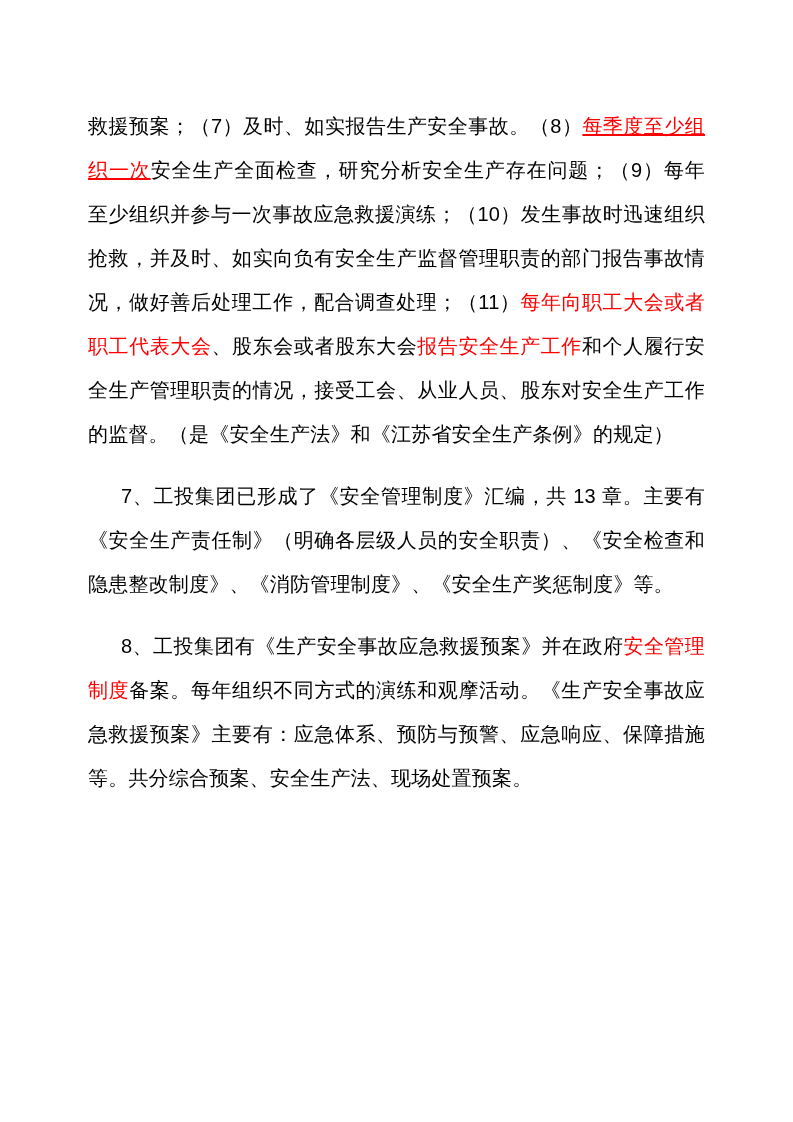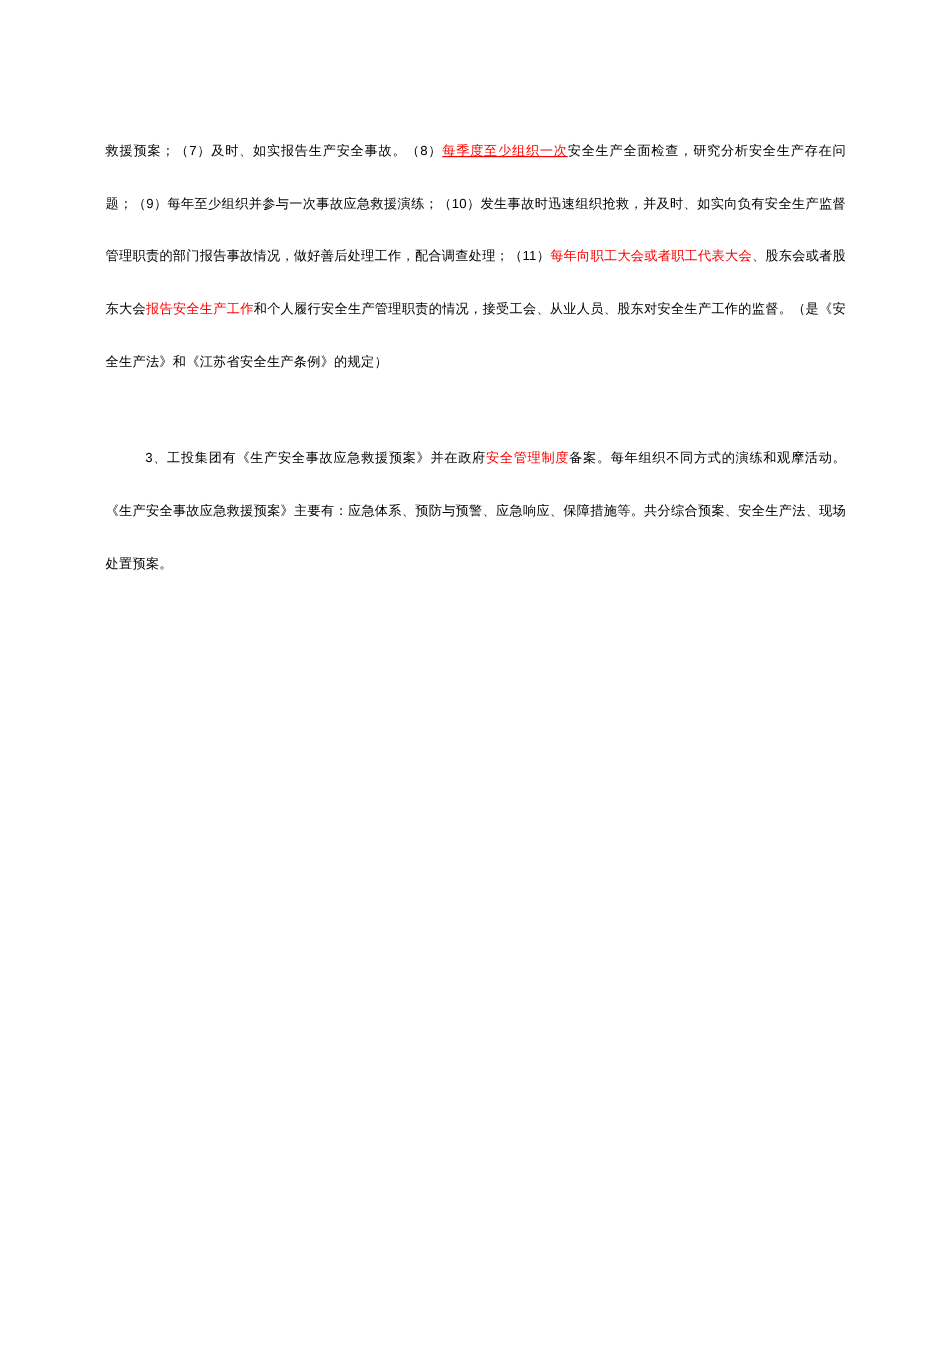--- a/index.html
+++ b/index.html
@@ -18,21 +18,21 @@
     overflow: hidden;
     box-sizing: border-box;
   }
   .content {
     position: absolute;
     left: 88px;
     top: 104px;
     width: 617px;
   }
   .para {
-    font-size: 11px;
+    font-size: 20px;
     line-height: 44px;
     color: #000000;
     text-align: justify;
     text-justify: inter-ideograph;
     margin: 0 0 0 0;
     letter-spacing: 0.2px;
   }
   .para.indent {
     text-indent: 33px;
   }
@@ -53,25 +53,28 @@
 
 <div class="page">
   <div class="content">
 
     <p class="para">
       <span data-bind="document.paragraphs.0.runs.0.text">救援预案；（7）及时、如实报告生产安全事故。（8）</span><span class="u-red" data-bind="document.paragraphs.0.runs.1.text">每季度至少组织一次</span><span data-bind="document.paragraphs.0.runs.2.text">安全生产全面检查，研究分析安全生产存在问题；（9）每年至少组织并参与一次事故应急救援演练；（10）发生事故时迅速组织抢救，并及时、如实向负有安全生产监督管理职责的部门报告事故情况，做好善后处理工作，配合调查处理；（11）</span><span class="red" data-bind="document.paragraphs.0.runs.3.text">每年向职工大会或者职工代表大会</span><span data-bind="document.paragraphs.0.runs.4.text">、股东会或者股东大会</span><span class="red" data-bind="document.paragraphs.0.runs.5.text">报告安全生产工作</span><span data-bind="document.paragraphs.0.runs.6.text">和个人履行安全生产管理职责的情况，接受工会、从业人员、股东对安全生产工作的监督。（是《安全生产法》和《江苏省安全生产条例》的规定）</span>
     </p>
 
     <div class="gap-sm"></div>
 
+    <p class="para indent">
+      <span data-bind="document.paragraphs.1.runs.0.text">7、工投集团已形成了《安全管理制度》汇编，共 13 章。主要有《安全生产责任制》（明确各层级人员的安全职责）、《安全检查和隐患整改制度》、《消防管理制度》、《安全生产奖惩制度》等。</span>
+    </p>
 
     <div class="gap-sm"></div>
 
     <p class="para indent">
-      <span data-bind="document.paragraphs.2.runs.0.text">3、工投集团有《生产安全事故应急救援预案》并在政府</span><span class="red" data-bind="document.paragraphs.2.runs.1.text">安全管理制度</span><span data-bind="document.paragraphs.2.runs.2.text">备案。每年组织不同方式的演练和观摩活动。《生产安全事故应急救援预案》主要有：应急体系、预防与预警、应急响应、保障措施等。共分综合预案、安全生产法、现场处置预案。</span>
+      <span data-bind="document.paragraphs.2.runs.0.text">8、工投集团有《生产安全事故应急救援预案》并在政府</span><span class="red" data-bind="document.paragraphs.2.runs.1.text">安全管理制度</span><span data-bind="document.paragraphs.2.runs.2.text">备案。每年组织不同方式的演练和观摩活动。《生产安全事故应急救援预案》主要有：应急体系、预防与预警、应急响应、保障措施等。共分综合预案、安全生产法、现场处置预案。</span>
     </p>
 
     <div class="gap-sm"></div>
 
 
     <div class="gap-xs"></div>
 
 
   </div>
 </div>

